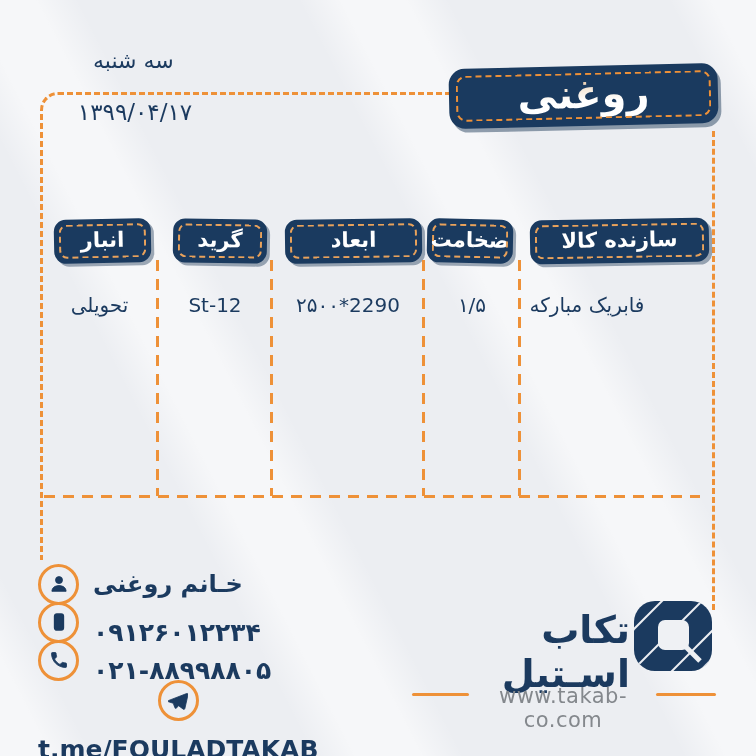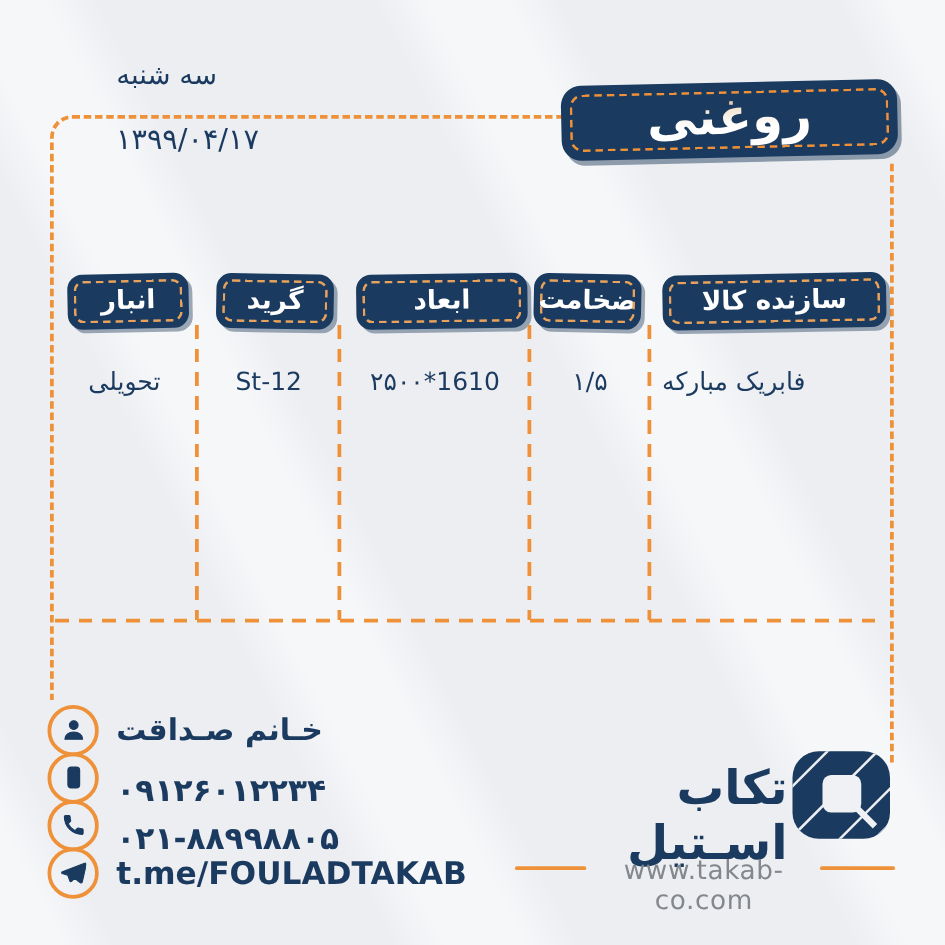--- a/index.html
+++ b/index.html
@@ -13,21 +13,21 @@
     background:repeating-linear-gradient(63deg,
       rgba(255,255,255,0) 0 110px,
       rgba(255,255,255,.55) 150px 205px,
       rgba(255,255,255,0) 245px 330px);
     transform:rotate(.001deg);
   }
   .ltrnum{direction:ltr;unicode-bidi:embed;margin-top:20px;}
 
   
   .day{position:absolute;left:93px;top:48px;width:120px;font-size:22px;color:#1b3a5f;direction:rtl;text-align:left;}
-  .date{position:absolute;left:70px;top:99px;width:160px;font-size:23px;color:#1b3a5f;text-align:center;}
+  .date{position:absolute;left:55px;top:99px;width:160px;font-size:23px;color:#1b3a5f;text-align:center;}
 
   
   .frame-tl{position:absolute;left:40px;top:92px;width:408px;height:465px;
     border-top:3px dashed #ee9138;border-left:3px dashed #ee9138;border-top-left-radius:18px;}
   .frame-right{position:absolute;left:712px;top:131px;height:479px;width:0;border-right:3px dashed #ee9138;}
   .h-dash{position:absolute;height:3px;background:repeating-linear-gradient(90deg,#ee9138 0 11px,transparent 11px 19px);}
   .v-dash{position:absolute;width:3px;background:repeating-linear-gradient(180deg,#ee9138 0 11px,transparent 11px 19px);}
   .table-bottom{left:44px;top:495px;width:656px;}
 
   
@@ -67,21 +67,21 @@
   .cell-c1{left:424px;width:96px;}
   .cell-c2{left:272px;width:152px;}
   .cell-c3{left:158px;width:114px;direction:ltr;}
   .cell-c4{left:41px;width:117px;}
 
   .divider{top:260px;height:236px;}
   .div-1{left:518px;} .div-2{left:422px;} .div-3{left:270px;} .div-4{left:156px;}
 
   
   .contact-row{position:absolute;left:38px;height:36px;display:flex;align-items:center;gap:14px;}
-  .row-0{top:566px;} .row-1{top:604px;} .row-2{top:642px;} .row-3{top:680px;}
+  .row-0{top:566px;} .row-1{top:604px;} .row-2{top:642px;} .row-3{top:680px;flex-direction:column;}
   .icon-ring{
     width:35px;height:35px;border:3.5px solid #ee9138;border-radius:50%;
     display:flex;align-items:center;justify-content:center;flex:0 0 auto;background:transparent;
   }
   .icon-ring svg{width:20px;height:20px;fill:#1b3a5f;stroke:#1b3a5f;}
   .contact-text{font-weight:bold;color:#1b3a5f;font-size:25px;white-space:nowrap;}
   .row-0 .contact-text{font-size:24px;direction:rtl;}
 
   
   .logo-text{position:absolute;left:448px;top:608px;width:182px;font-size:38px;font-weight:bold;
@@ -120,37 +120,37 @@
   </div>
   <div class="pill pill-c3">
     <div class="pill-label">گرید</div>
   </div>
   <div class="pill pill-c4">
     <div class="pill-label">انبار</div>
   </div>
 
   <div class="cell cell-c0">فابریک مبارکه</div>
   <div class="cell cell-c1">۱/۵</div>
-  <div class="cell cell-c2">1610*۲۵۰۰</div>
+  <div class="cell cell-c2">2290*۲۵۰۰</div>
   <div class="cell cell-c3">St-12</div>
   <div class="cell cell-c4">تحویلی</div>
 
   <div class="v-dash divider div-1"></div>
   <div class="v-dash divider div-2"></div>
   <div class="v-dash divider div-3"></div>
   <div class="v-dash divider div-4"></div>
 
   <div class="contact-row row-0">
     <span class="icon-ring">
       <svg viewBox="0 0 24 24" stroke="none">
           <circle cx="12" cy="7.3" r="4.2"></circle>
           <path d="M3.5 20.8c0-4.3 3.8-6.9 8.5-6.9s8.5 2.6 8.5 6.9z"></path>
         </svg>
     </span>
-    <span class="contact-text">خـانم صـداقت</span>
+    <span class="contact-text">خـانم روغنی</span>
   </div>
 
   <div class="contact-row row-1">
     <span class="icon-ring">
       <svg viewBox="0 0 24 24" fill="none">
           <rect x="7" y="2.6" width="10" height="18.8" rx="2.4" stroke-width="2.4"></rect>
           <line x1="10.4" y1="18.4" x2="13.6" y2="18.4" stroke-width="2"></line>
         </svg>
     </span>
     <span class="contact-text ltrnum">۰۹۱۲۶۰۱۲۲۳۴</span>

